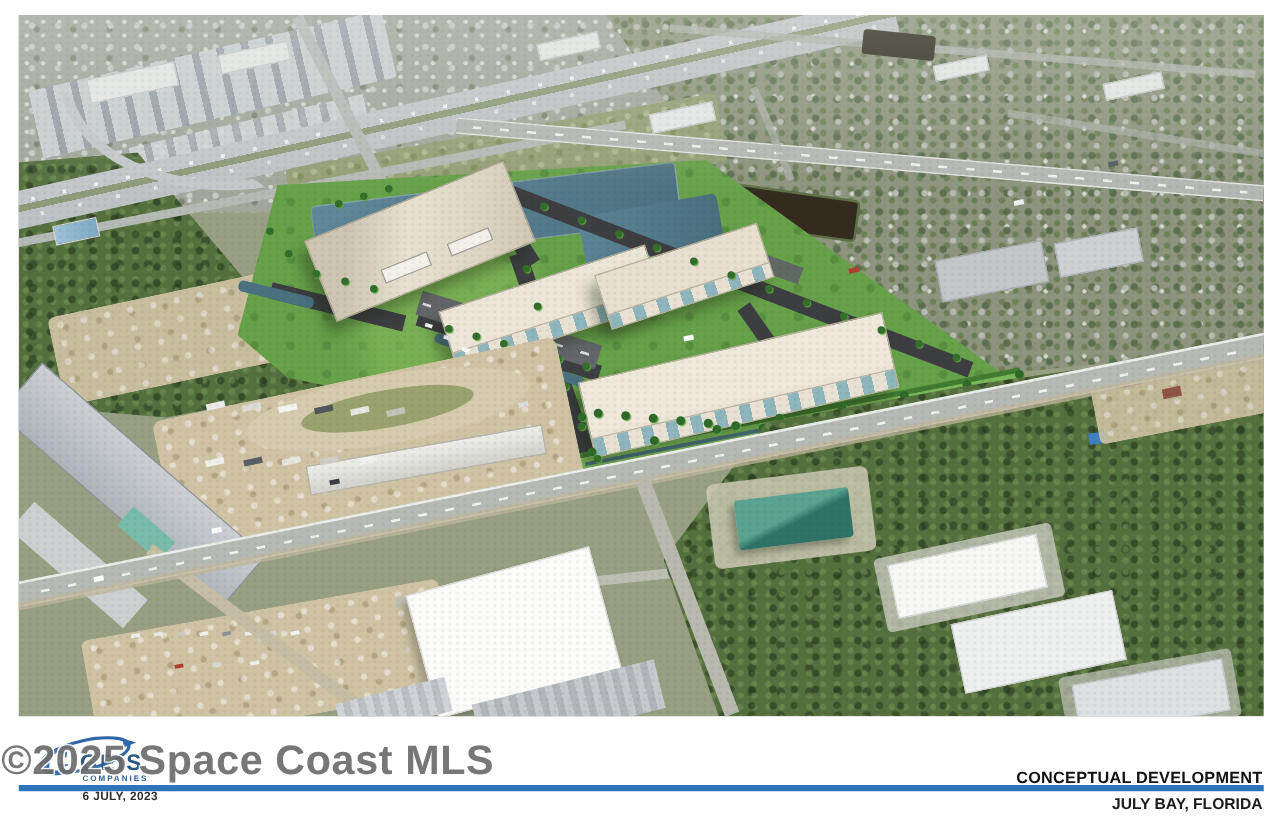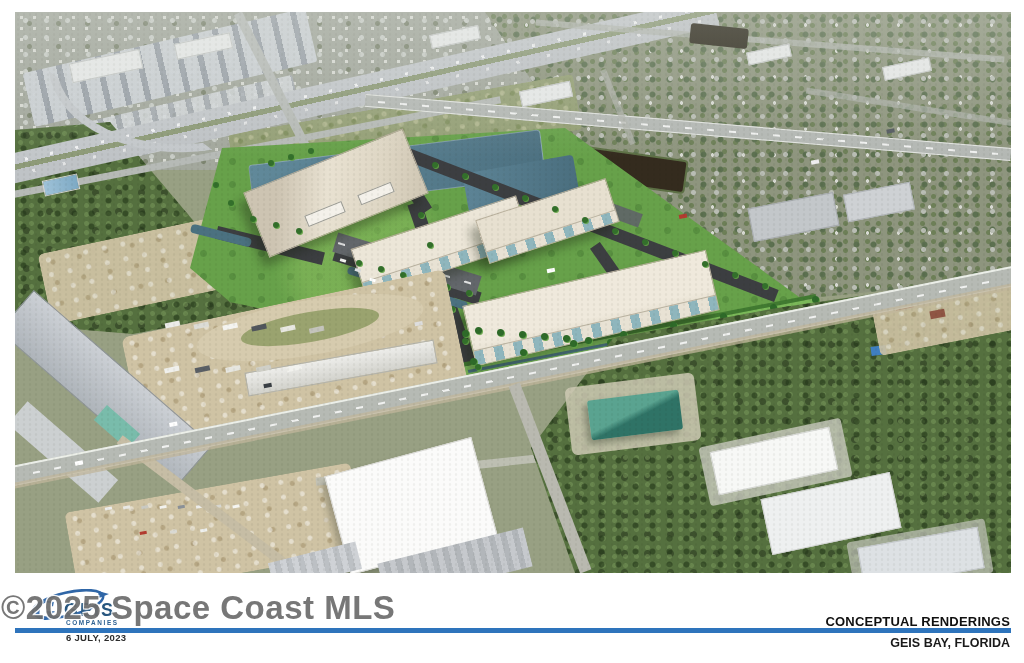--- a/index.html
+++ b/index.html
@@ -228,17 +228,17 @@
     <svg width="170" height="46" viewBox="0 0 170 46">
       <ellipse cx="42" cy="15" rx="36" ry="11.5" fill="none" stroke="#2f66a7" stroke-width="2.6" transform="rotate(-13 42 15)"></ellipse>
       <polygon points="72,2 83,5 73,9" fill="#2f66a7"></polygon>
       <text x="8" y="31" font-family="Liberation Serif, serif" font-style="italic" font-weight="bold" font-size="29" fill="#2f66a7">G</text>
       <text x="38" y="27" font-family="Liberation Sans, sans-serif" font-weight="bold" font-size="18" letter-spacing="2" fill="#27567f">GEIS</text>
       <text x="40" y="36" font-family="Liberation Sans, sans-serif" font-weight="bold" font-size="6.4" letter-spacing="1.6" fill="#2c6092">COMPANIES</text>
     </svg>
   </div>
 
   <div id="footer-date">6 JULY, 2023</div>
-  <div id="right-title">CONCEPTUAL RENDERINGS</div>
-  <div id="right-subtitle">GEIS BAY, FLORIDA</div>
+  <div id="right-title">CONCEPTUAL DEVELOPMENT</div>
+  <div id="right-subtitle">JULY BAY, FLORIDA</div>
 
   <div id="watermark">©2025 Space Coast MLS</div>
 </div>
 
 </body></html>

